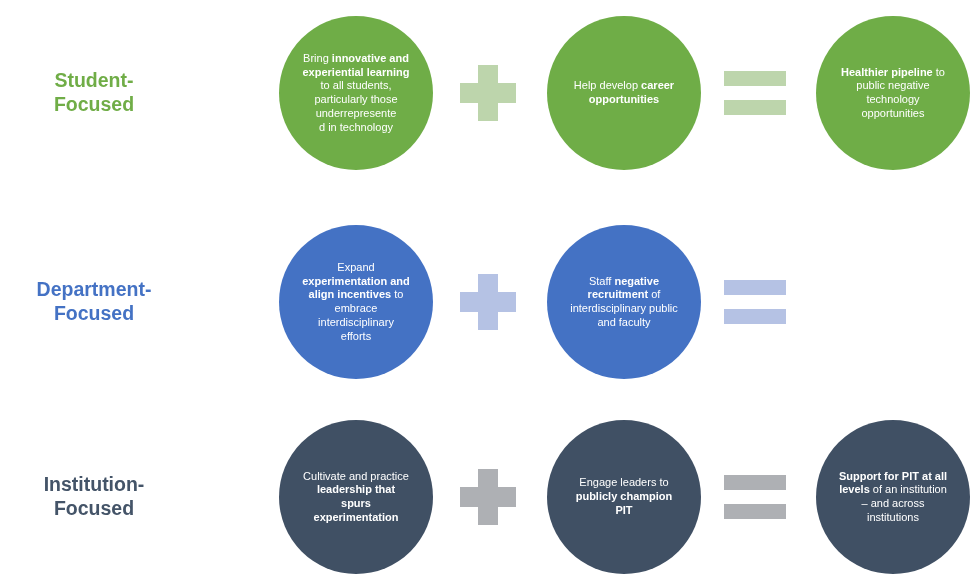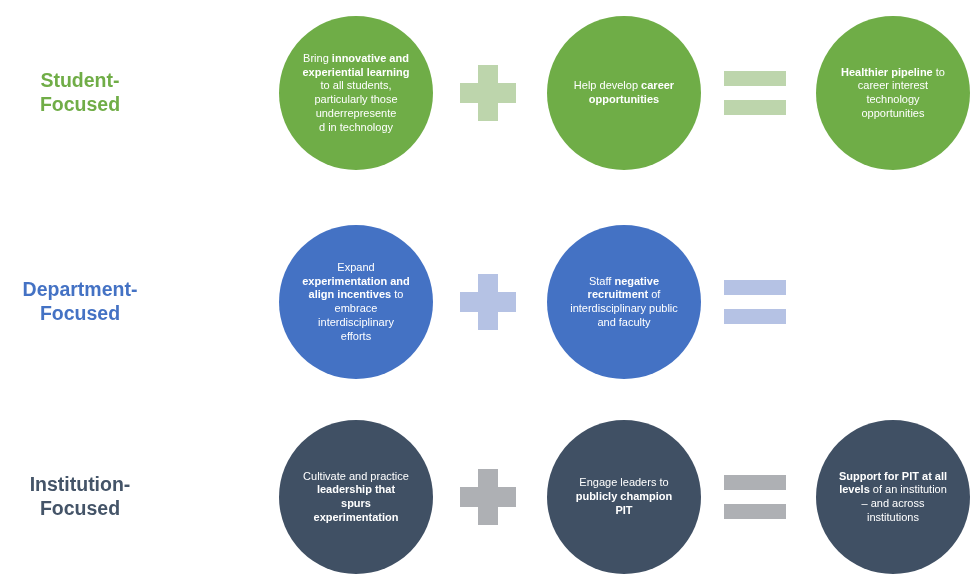--- a/index.html
+++ b/index.html
@@ -3,21 +3,21 @@
 <meta charset="utf-8">
 <style>
   html,body{margin:0;padding:0;background:#ffffff;}
   body{width:978px;height:587px;position:relative;font-family:"Liberation Sans",sans-serif;overflow:hidden;}
   .canvas{position:absolute;left:0;top:0;width:978px;height:587px;background:#ffffff;}
   .row{position:absolute;left:0;width:978px;height:154px;}
   .row-0{top:16px;}
   .row-1{top:225px;}
   .row-2{top:420px;}
   .row-label{
-    position:absolute;left:14px;width:132px;top:50%;transform:translateY(-50%);
+    position:absolute;left:28px;width:132px;top:50%;transform:translateY(-50%);
     text-align:center;font-weight:bold;font-size:19.5px;line-height:1.22;color:var(--label);
   }
   .circle{
     position:absolute;top:0;width:154px;height:154px;border-radius:50%;
     background:var(--circle);display:flex;align-items:center;justify-content:center;
   }
   .c1{left:279px;}
   .c2{left:547px;}
   .c3{left:816px;}
   .circle-text{
@@ -47,21 +47,21 @@
       <span class="ph"></span>
     </div>
     <div class="circle c2">
       <div class="circle-text" style="max-width:104px"><span>Help develop </span><b>career opportunities</b></div>
     </div>
     <div class="equals">
       <span class="bar top"></span>
       <span class="bar bottom"></span>
     </div>
     <div class="circle c3">
-      <div class="circle-text" style="max-width:106px"><b>Healthier pipeline</b><span> to career interest technology opportunities</span></div>
+      <div class="circle-text" style="max-width:106px"><b>Healthier pipeline</b><span> to public negative technology opportunities</span></div>
     </div>
   </section>
 
   <section class="row row-1" style="--circle: #4472C4; --accent: #B5C2E4; --label: #4472C4;">
     <div class="row-label">Department-Focused</div>
     <div class="circle c1">
       <div class="circle-text" style="max-width:108px"><span>Expand </span><b>experimentation and align incentives</b><span> to embrace interdisciplinary efforts</span></div>
     </div>
     <div class="plus">
       <span class="pv"></span>

